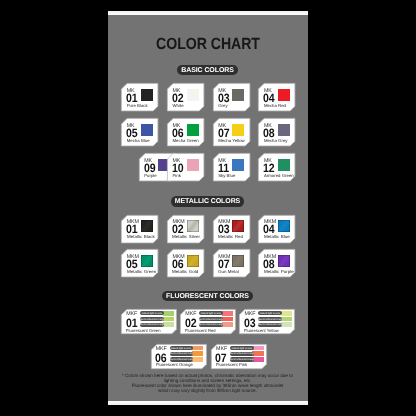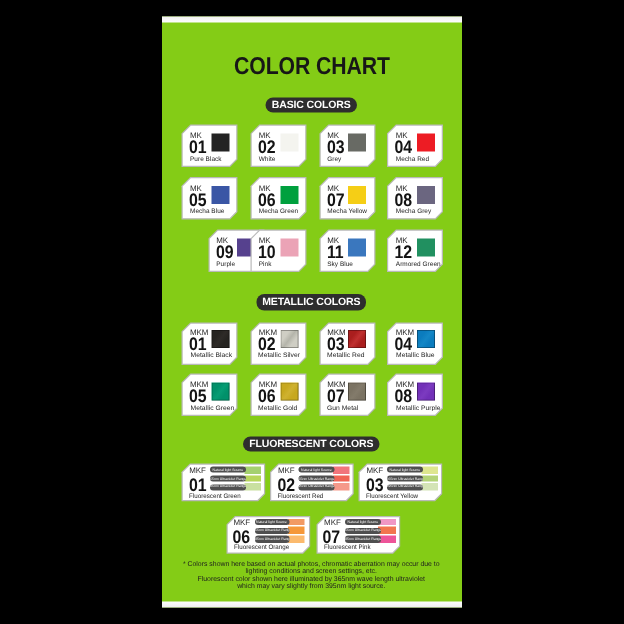--- a/index.html
+++ b/index.html
@@ -1,18 +1,18 @@
 <!DOCTYPE html>
 <html><head>
 <meta charset="utf-8">
 <style>
   html,body{margin:0;padding:0;}
   body{width:416px;height:416px;background:#000;overflow:hidden;
        font-family:"Liberation Sans",sans-serif;-webkit-font-smoothing:antialiased;text-rendering:geometricPrecision;}
-  #page{position:absolute;left:107.5px;top:11px;width:200px;height:394px;background:#84cc16;}
+  #page{position:absolute;left:107.5px;top:11px;width:200px;height:394px;background:#737373;}
   #page::before{content:'';position:absolute;left:0;top:0;width:200px;height:4px;
     background:linear-gradient(#f0f0f0,#fdfdfd);}
   #page::after{content:'';position:absolute;left:0;bottom:0;width:200px;height:4px;
     background:linear-gradient(#fdfdfd,#eeeeee);}
 
   
   #title{position:absolute;left:0;top:25.6px;width:200px;text-align:center;
          font-size:16.2px;font-weight:bold;letter-spacing:-0.05px;color:#171717;line-height:14px;transform:scaleX(0.873);transform-origin:100px 0;}
 
   

